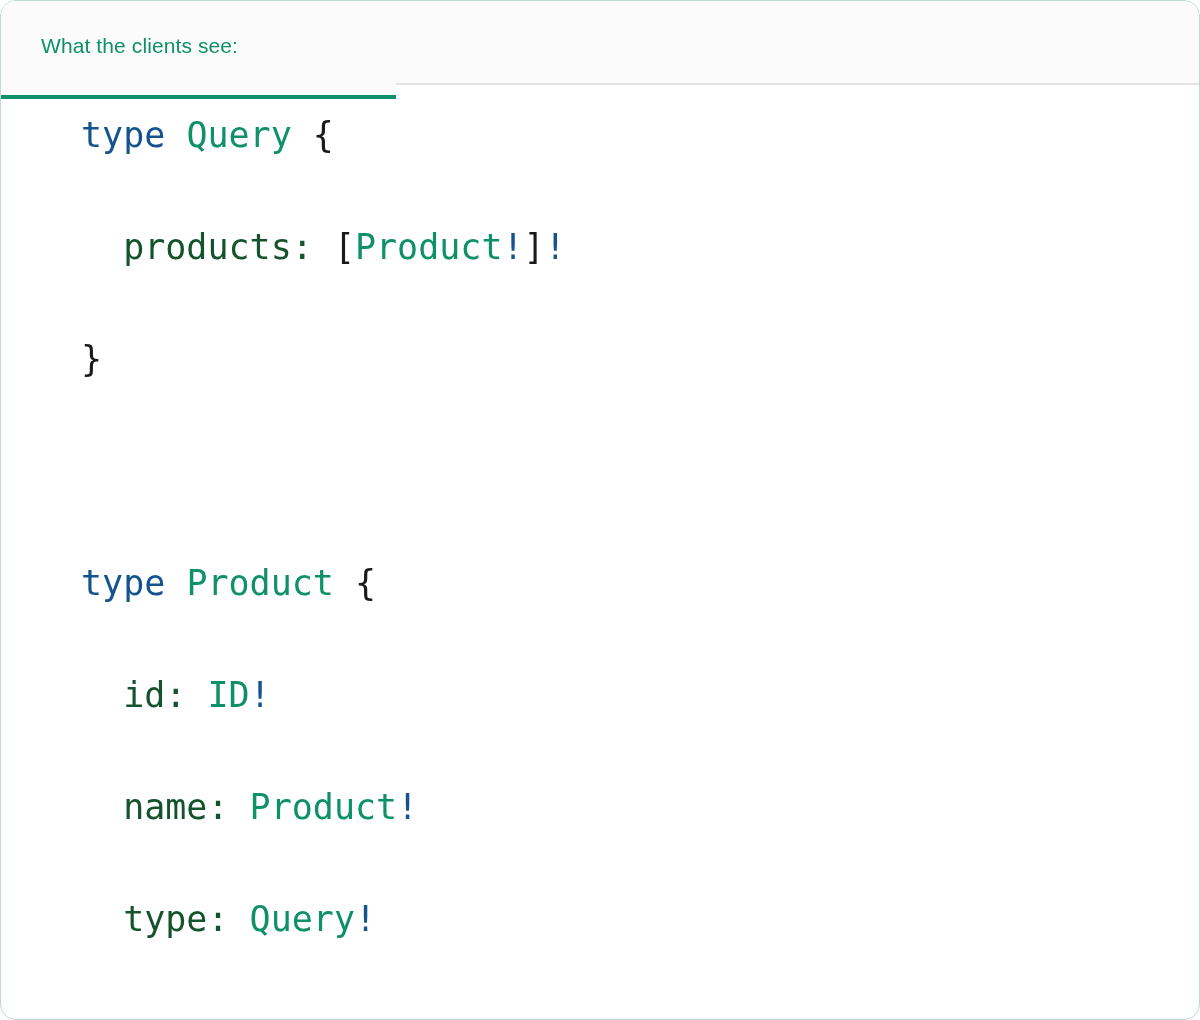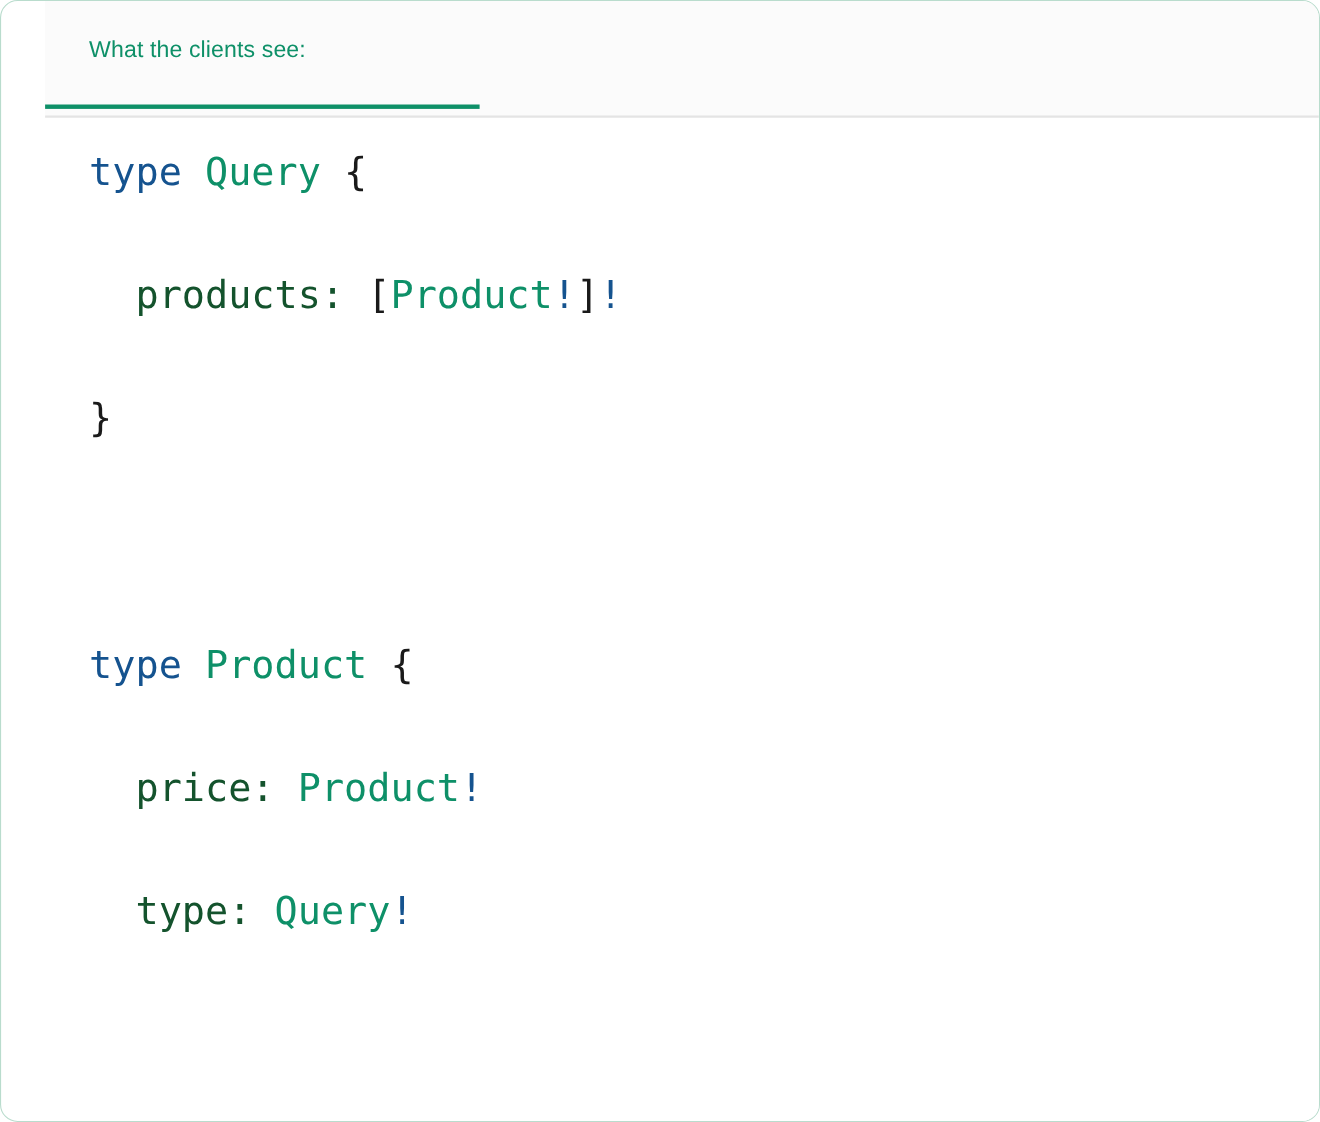--- a/index.html
+++ b/index.html
@@ -21,25 +21,24 @@
     height: 1020px;
     background: #ffffff;
     border: 1px solid #b9dccd;
     border-radius: 16px;
     overflow: hidden;
   }
 
   
   .tabstrip {
     position: relative;
-    height: 106px;
+    height: 84px;
     background: #fbfbfb;
     display: flex;
     align-items: flex-start;
-    margin-left: 40px;
   }
   
   .tabstrip::after {
     content: "";
     position: absolute;
     left: 0;
     right: 0;
     bottom: 0;
     height: 2px;
     background: #e4e4e4;
@@ -118,21 +117,22 @@
       <span class="tab-underline"></span>
     </div>
   </div>
 
   <div class="code-body">
     <pre class="code"><code id="code-root"><span class="line"><span class="tok-kw">type</span><span class="tok-punct"> </span><span class="tok-type">Query</span><span class="tok-punct"> {</span></span>
 <span class="line">  <span class="tok-field">products:</span><span class="tok-punct"> [</span><span class="tok-type">Product</span><span class="tok-bang">!</span><span class="tok-punct">]</span><span class="tok-bang">!</span></span>
 <span class="line"><span class="tok-punct">}</span></span>
 <span class="line blank"></span>
 <span class="line"><span class="tok-kw">type</span><span class="tok-punct"> </span><span class="tok-type">Product</span><span class="tok-punct"> {</span></span>
-<span class="line">  <span class="tok-field">price:</span><span class="tok-punct"> </span><span class="tok-type">Product</span><span class="tok-bang">!</span></span>
+<span class="line">  <span class="tok-field">id:</span><span class="tok-punct"> </span><span class="tok-type">ID</span><span class="tok-bang">!</span></span>
+<span class="line">  <span class="tok-field">name:</span><span class="tok-punct"> </span><span class="tok-type">Product</span><span class="tok-bang">!</span></span>
 <span class="line">  <span class="tok-field">type:</span><span class="tok-punct"> </span><span class="tok-type">Query</span><span class="tok-bang">!</span></span>
 <span class="line">  </span>
 
 
 
 
 
 
 </code></pre>
   </div>

